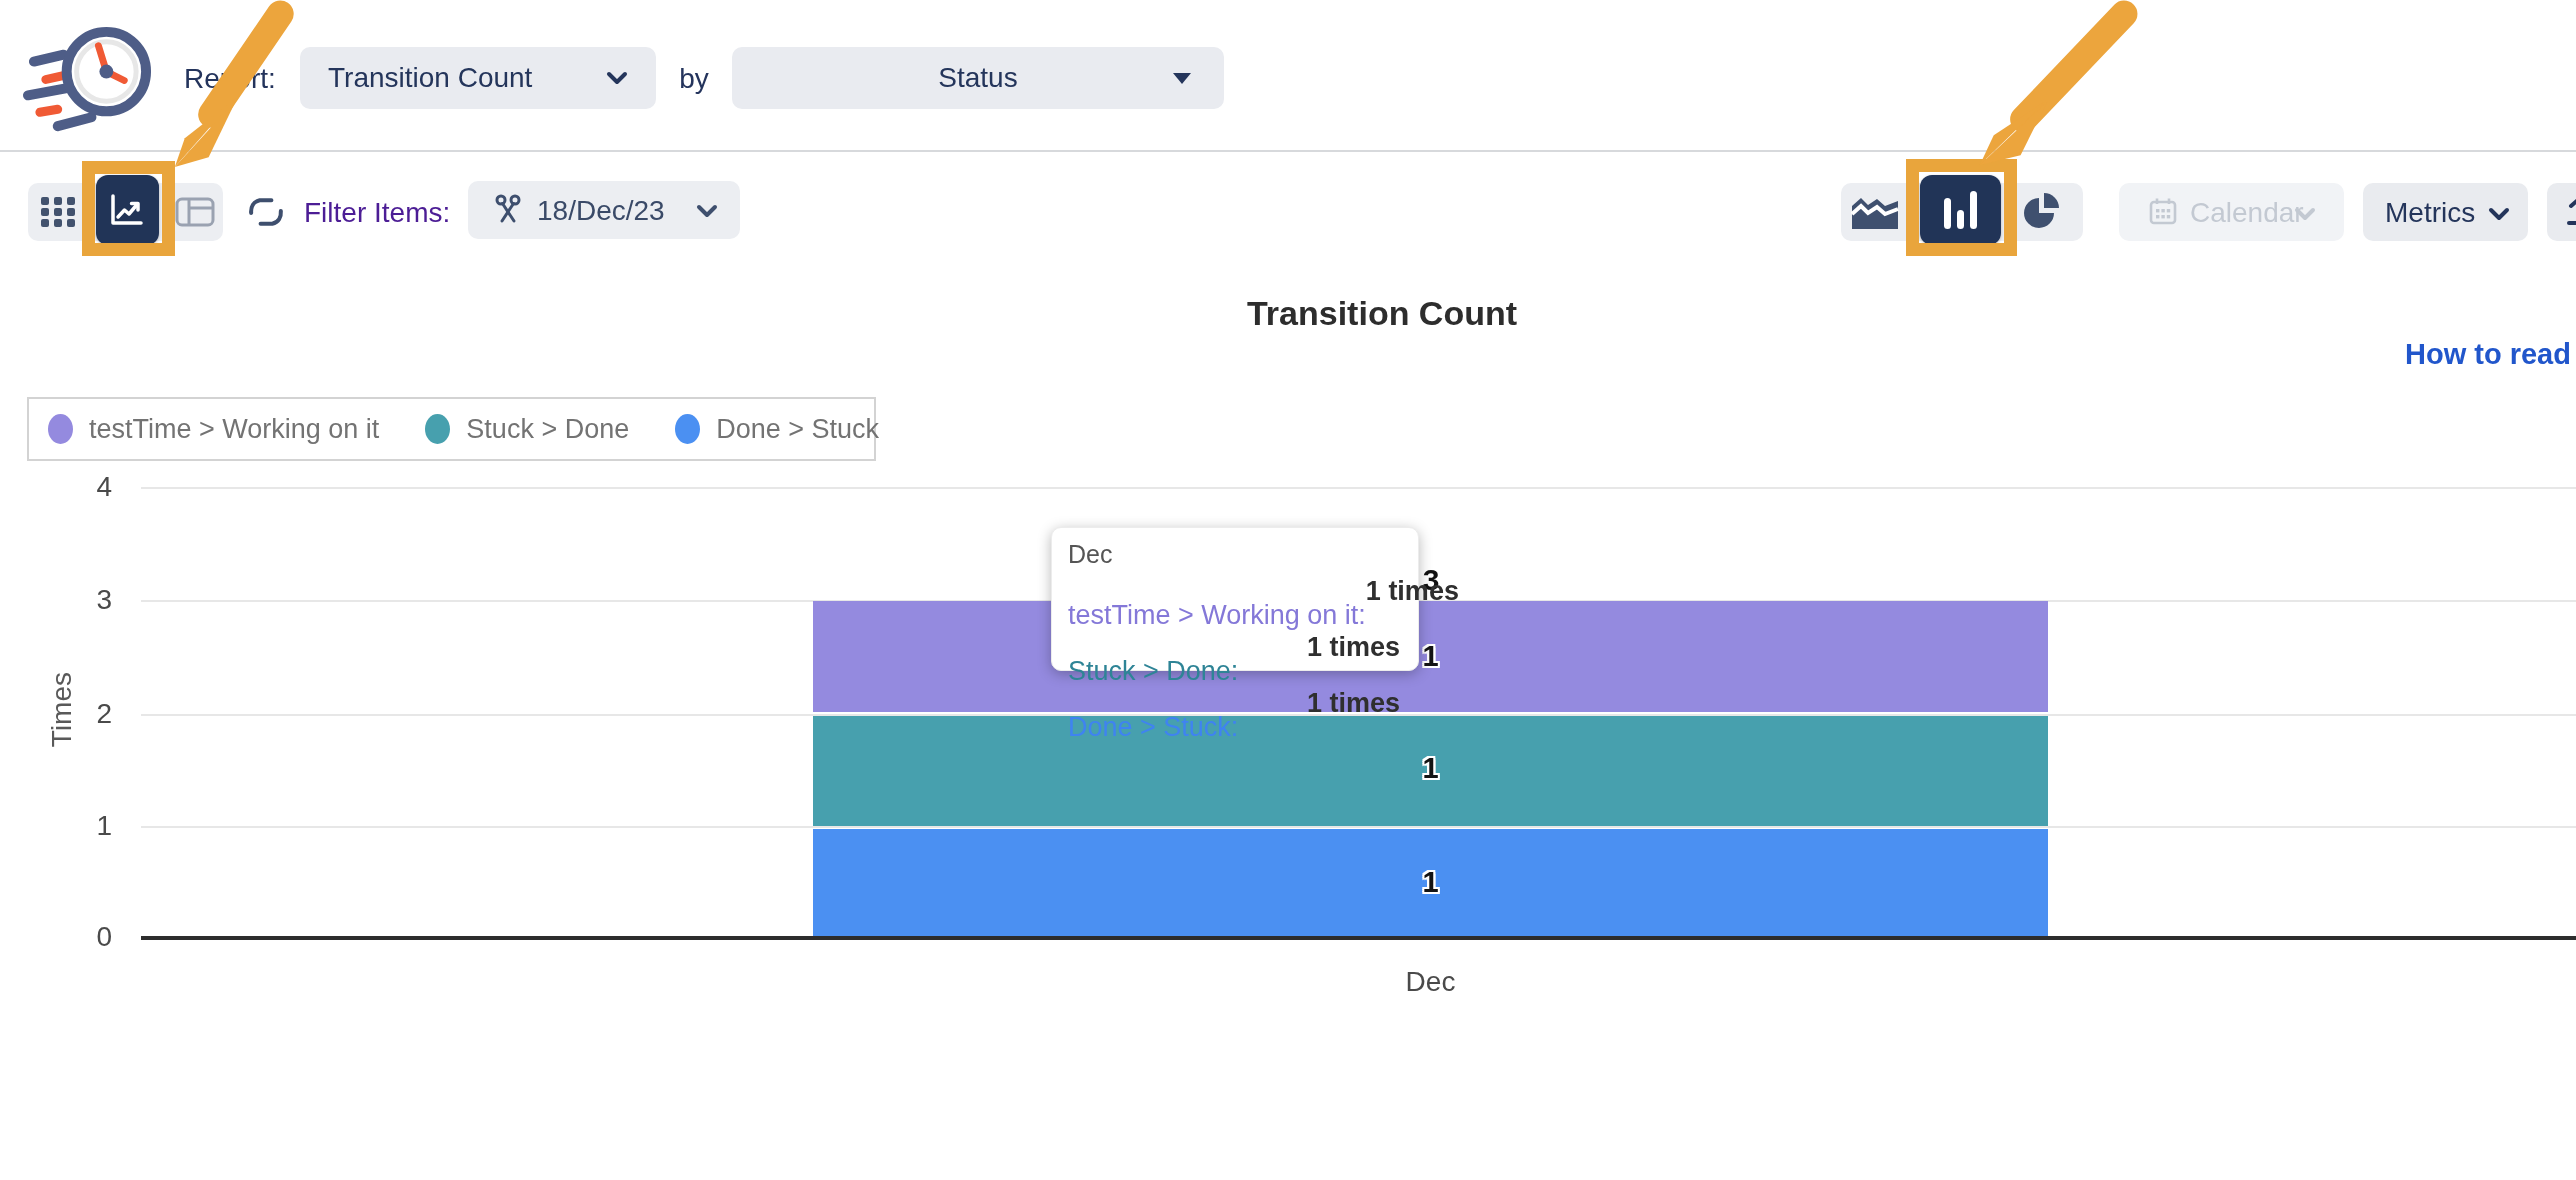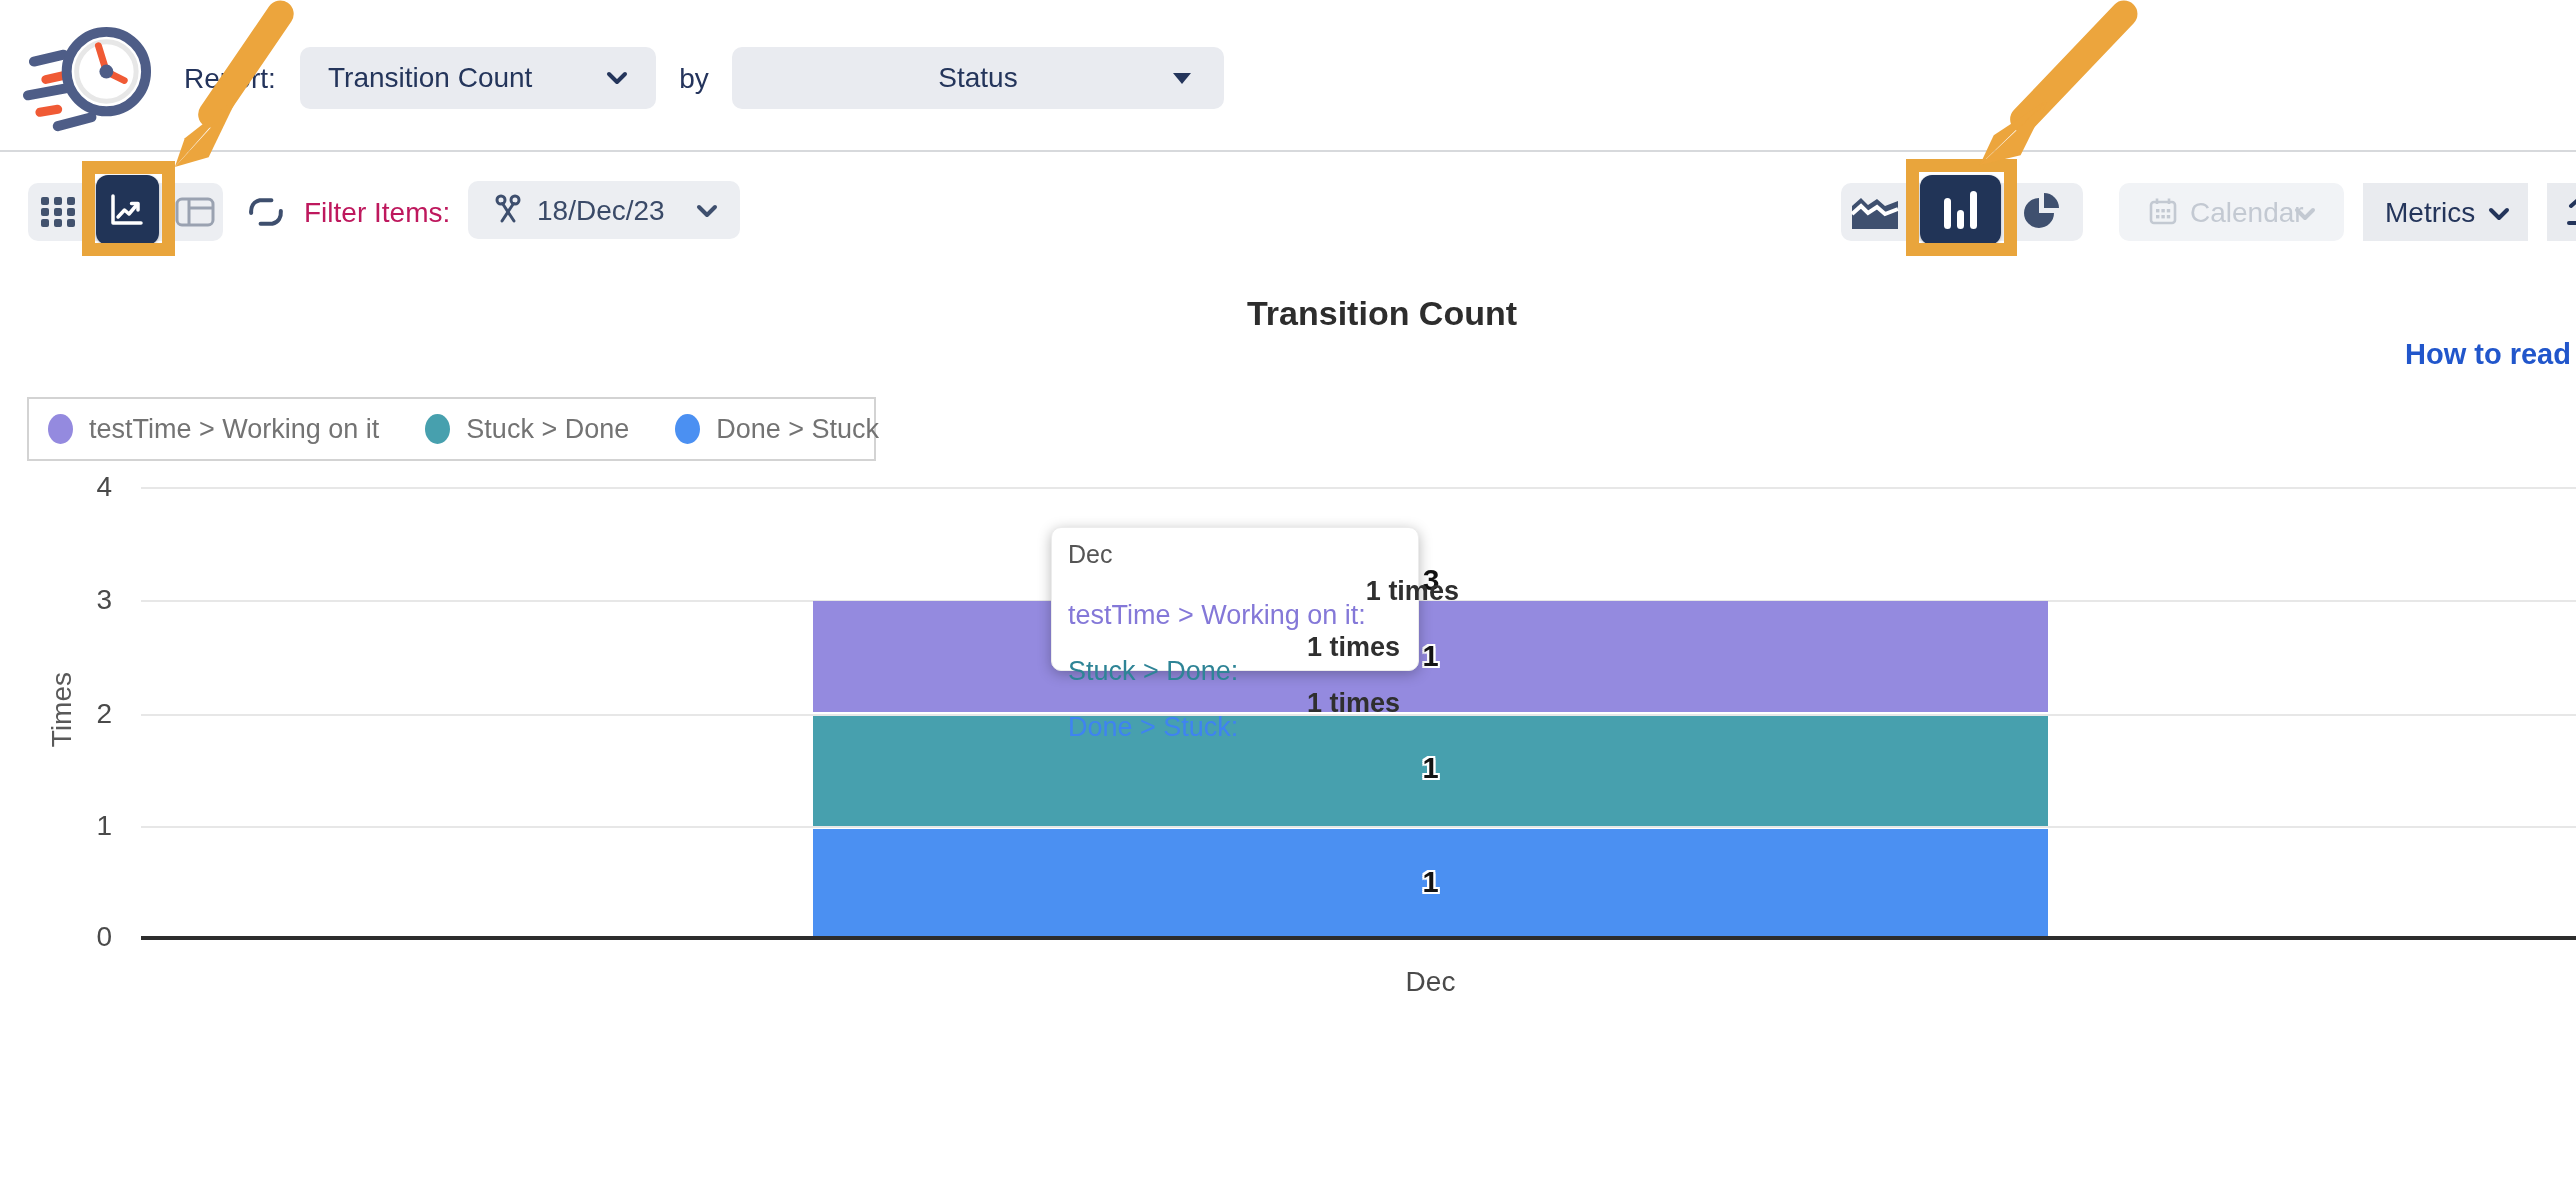--- a/index.html
+++ b/index.html
@@ -9,23 +9,23 @@
   
   .hdr-label{font-size:28px;color:#24345c;}
   .dd{background:#e9ebf0;border-radius:10px;display:flex;align-items:center;font-size:28px;color:#24355b;}
   .dd .lbl{white-space:nowrap;}
   .divider{left:0;top:150px;width:2576px;height:2px;background:#d7d9dc;}
   
   .seg{background:#eceef2;border-radius:10px;}
   .selbtn{background:#213457;border-radius:12px;box-shadow:0 1px 3px rgba(0,0,0,.25);}
   .oframe{border:13px solid #e9a53c;background:transparent;z-index:30;}
   .pill{background:#eceef2;border-radius:10px;}
-  .tb-text{font-size:28px;color:#be185d;white-space:nowrap;}
+  .tb-text{font-size:28px;color:#4c1d95;white-space:nowrap;}
   .btn-grey{background:#f1f3f6;border-radius:10px;}
-  .btn-metrics{background:#e9ebef;border-radius:0;}
+  .btn-metrics{background:#e9ebef;border-radius:10px;}
   .disabled-text{color:#c3c9d2;}
   
   .title{font-size:34px;font-weight:bold;color:#2d2d2d;text-align:center;}
   .helplink{font-size:29px;font-weight:bold;color:#2156cb;white-space:nowrap;}
   .legendbox{left:27px;top:397px;width:849px;height:64px;border:2px solid #d3d3d3;background:#fff;
              display:flex;align-items:center;padding-left:19px;box-sizing:border-box;}
   .leg-item{display:flex;align-items:center;margin-right:46px;}
   .leg-dot{width:25px;height:30px;border-radius:50%;margin-right:16px;}
   .leg-lbl{font-size:27px;color:#737373;white-space:nowrap;}
   .gridline{left:141px;width:2435px;height:2px;background:#e7e7e7;}

